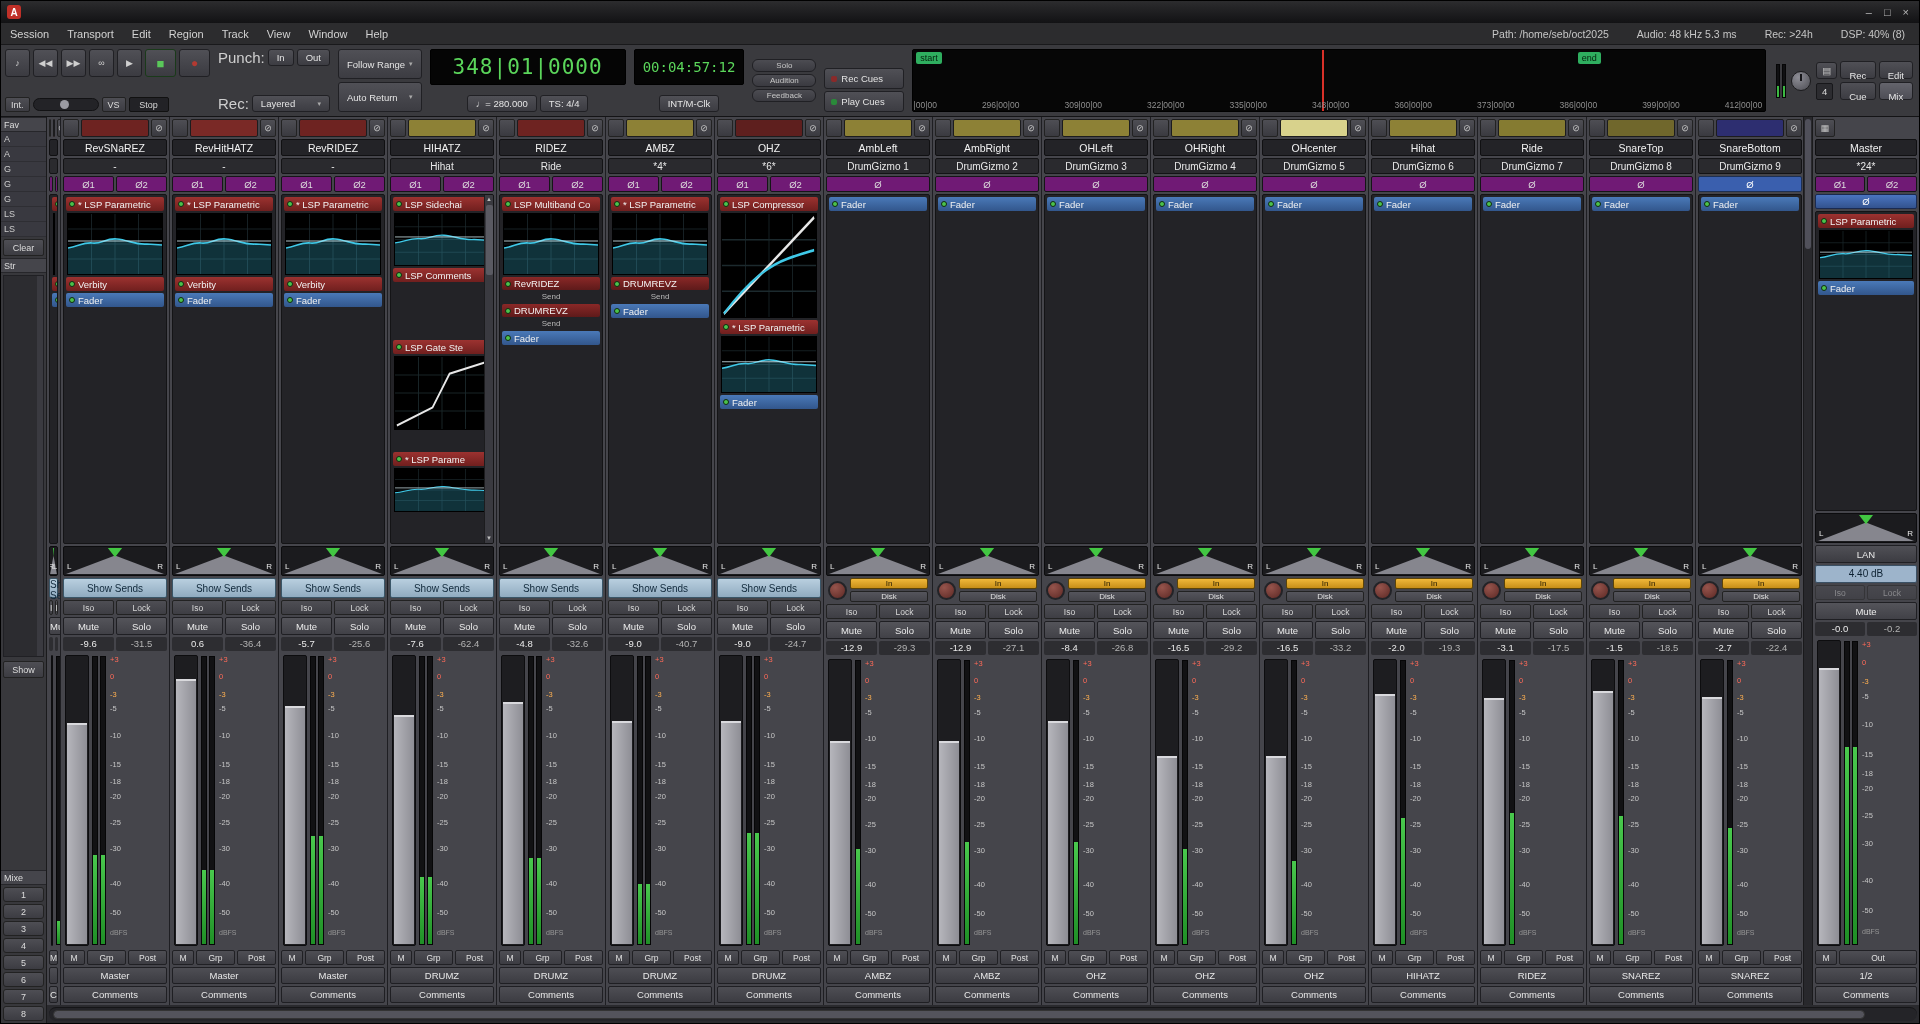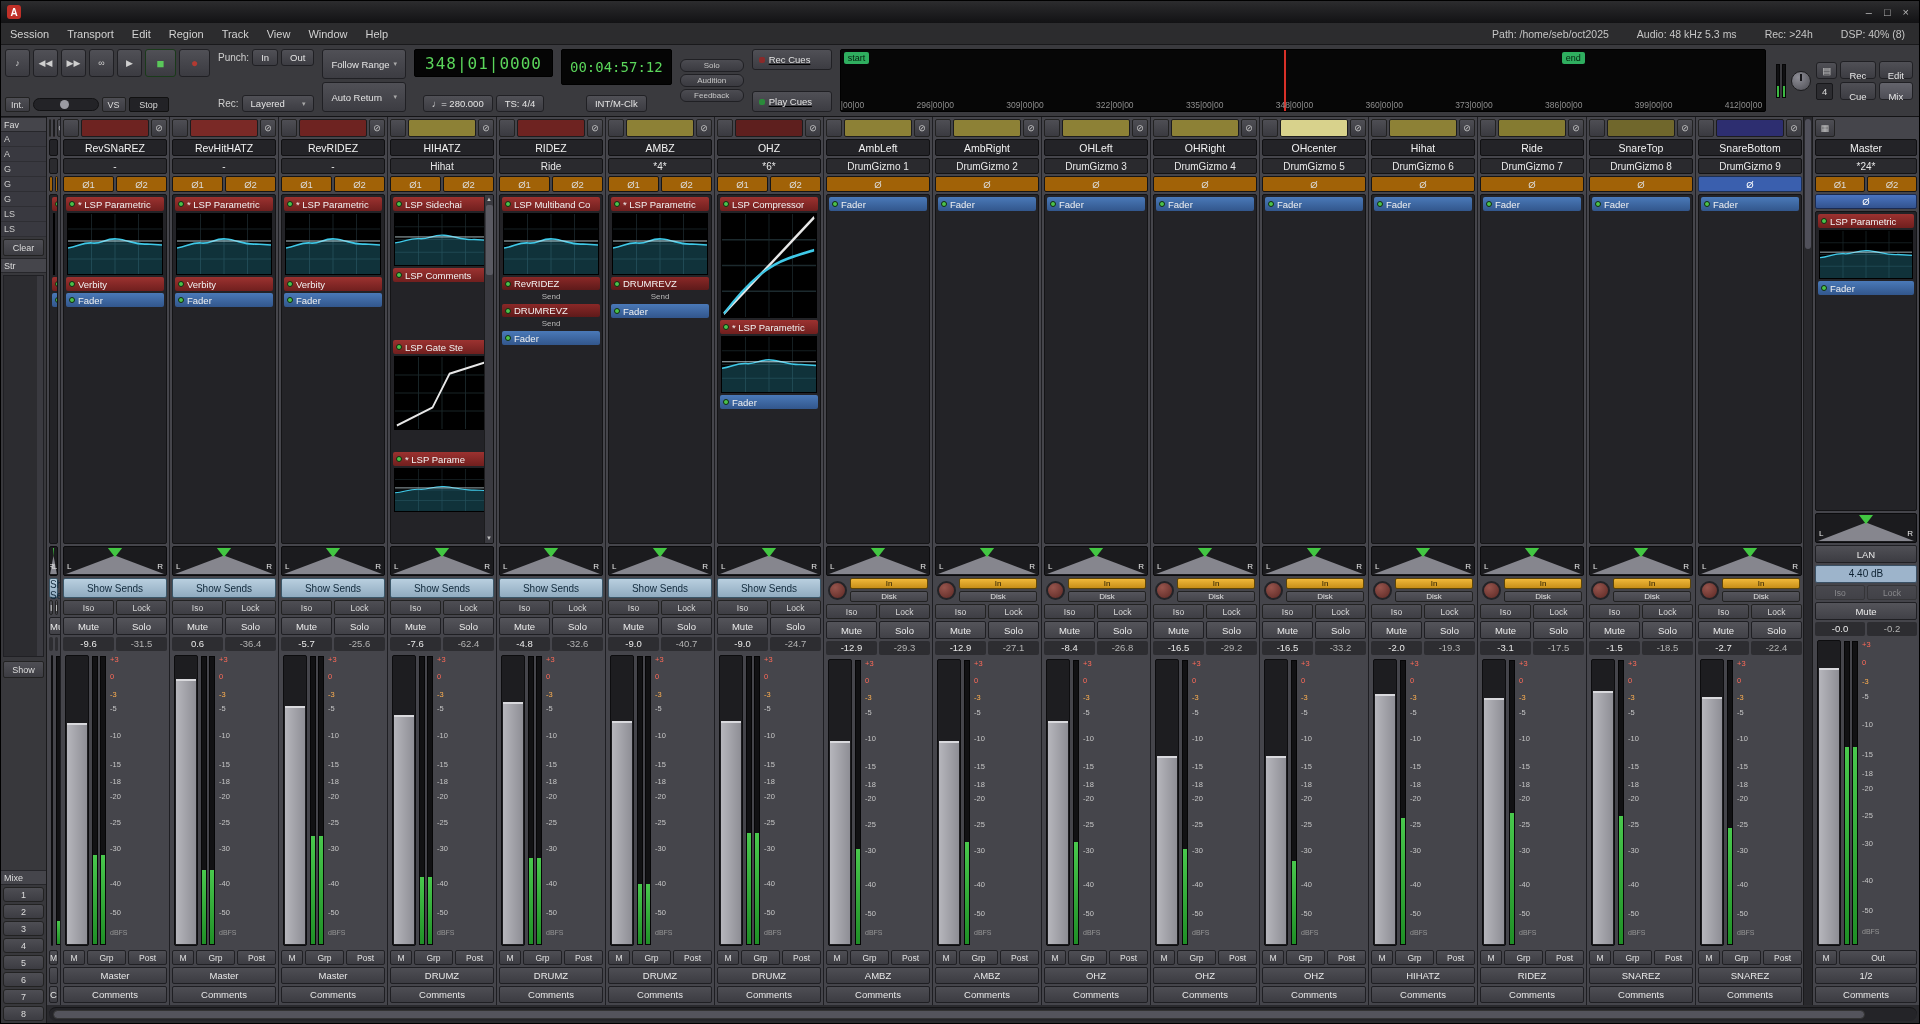--- a/index.html
+++ b/index.html
@@ -19,26 +19,26 @@
 #toolbar{height:72px;background:#3a3a3e;border-bottom:1px solid #141416;display:flex;align-items:stretch;padding:3px 4px;gap:8px;flex:0 0 72px;}
 .tgroup{display:flex;flex-direction:column;justify-content:space-between;padding:1px 0;gap:3px;}
 .trow{display:flex;align-items:center;gap:3px;}
 .transbtn{width:25px;height:28px;background:linear-gradient(#505056,#3b3b41);border:1px solid #202024;border-radius:3px;color:#cfcfcf;font-size:9px;}
 .transbtn.stop-button{width:31px;color:#5ac85a;font-size:13px;border-color:#1a3a1a;}
 .transbtn.record-button{width:31px;color:#b23a32;font-size:12px;}
 .tsml{height:15px;background:linear-gradient(#4e4e54,#3c3c42);border:1px solid #222;border-radius:2px;color:#ddd;font-size:9px;padding:0 5px;}
 .shuttle{width:66px;height:13px;background:#232327;border:1px solid #121214;border-radius:7px;position:relative;}
 .shuttle-thumb{position:absolute;left:42%;top:1px;width:9px;height:9px;border-radius:50%;background:#9a9aa2;}
 .shuttle-readout{height:15px;min-width:40px;background:#222226;border:1px solid #111;border-radius:2px;color:#d6d6d6;font-size:9px;display:flex;align-items:center;justify-content:center;padding:0 6px;}
-.tlabel{font-size:10px;color:#cfcfcf;}
+.tlabel{font-size:15px;color:#cfcfcf;}
 .tbtn{height:17px;background:linear-gradient(#50505 6,#3c3c42);background:linear-gradient(#505056,#3c3c42);border:1px solid #202024;border-radius:3px;color:#e4e4e4;font-size:9.5px;padding:0 8px;display:flex;align-items:center;gap:4px;justify-content:center;}
 .tbtn.wide{flex:1;justify-content:space-between;}
 .dd{font-size:7px;color:#aaa;}
 .clock{background:#050505;border:1px solid #000;color:#5bd65b;font-family:"DejaVu Sans Mono",monospace;display:flex;align-items:center;justify-content:center;border-radius:2px;}
-.clock.primary{font-size:16px;height:28px;padding:0 10px;letter-spacing:1px;}
+.clock.primary{font-size:21px;height:36px;padding:0 22px;letter-spacing:1px;}
 .clock.secondary{font-size:14px;height:36px;padding:0 8px;}
 .subrow{display:flex;gap:3px;justify-content:center;}
 .minibtn{height:13px;background:linear-gradient(#4c4c52,#3a3a40);border:1px solid #202024;border-radius:6px;color:#c8c8c8;font-size:8px;padding:0 6px;width:64px;}
 .cuebtn{height:21px;background:linear-gradient(#505056,#3c3c42);border:1px solid #202024;border-radius:3px;color:#e2e2e2;font-size:9.5px;padding:0 6px;width:80px;display:flex;align-items:center;gap:4px;}
 .led{width:6px;height:6px;border-radius:2px;}
 .led.rec{background:#8a2a2a;}
 .led.play{background:#2a8a3a;}
 
 #minitimeline{flex:1;background:#060606;border:1px solid #000;position:relative;margin:1px 0;overflow:hidden;border-radius:2px;}
 .tl-ticks{position:absolute;left:0;right:0;bottom:1px;display:flex;justify-content:space-between;font-size:8.5px;color:#8f8f8f;padding:0 3px;white-space:nowrap;overflow:hidden;}
@@ -83,21 +83,21 @@
 .strip.partial{width:14px;flex:0 0 14px;}
 .strip.master{width:106px;flex:0 0 106px;border-right:none;}
 .s-header{height:18px;display:flex;gap:2px;flex:0 0 18px;}
 .s-hbtn{width:16px;background:linear-gradient(#4e4e54,#3a3a40);border:1px solid #222;border-radius:2px;color:#c4c4c4;font-size:9px;display:flex;align-items:center;justify-content:center;}
 .s-color{flex:1;border:1px solid #1c1c1e;border-radius:2px;}
 .m-iconrow{height:18px;display:flex;flex:0 0 18px;}
 .m-iconbtn{width:20px;background:linear-gradient(#4e4e54,#3a3a40);border:1px solid #222;border-radius:2px;color:#c4c4c4;font-size:9px;}
 .s-name{height:17px;flex:0 0 17px;background:#232327;border:1px solid #101012;border-radius:2px;color:#f2f2f2;font-size:10.5px;width:100%;overflow:hidden;white-space:nowrap;}
 .s-group{height:16px;flex:0 0 16px;background:#2a2a2e;border:1px solid #131315;border-radius:2px;color:#e8e8e8;font-size:10px;width:100%;overflow:hidden;white-space:nowrap;}
 .s-phase{display:flex;gap:2px;height:16px;flex:0 0 16px;}
-.s-phbtn{flex:1;background:#a16207;border:1px solid #151517;border-radius:2px;color:#ddd;font-size:9.5px;overflow:hidden;}
+.s-phbtn{flex:1;background:#701a75;border:1px solid #151517;border-radius:2px;color:#ddd;font-size:9.5px;overflow:hidden;}
 .s-phbtn.active{background:#3a5fae;border-color:#1d3054;color:#fff;}
 .s-phall{height:15px;flex:0 0 15px;background:linear-gradient(#4a74c0,#33538e);border:1px solid #1a2a50;border-radius:2px;color:#fff;font-size:9.5px;width:100%;}
 .s-procbox{height:350px;flex:0 0 350px;background:#232327;border:1px solid #141416;border-radius:2px;padding:2px;display:flex;flex-direction:column;gap:2px;position:relative;overflow:hidden;}
 .strip.master .s-procbox{height:300px;flex:0 0 300px;}
 .p-row{height:14px;min-height:14px;border-radius:2px;display:flex;align-items:center;gap:3px;padding:0 3px;overflow:hidden;}
 .p-plugin{background:linear-gradient(#9c3230,#701f1e);}
 .p-send{background:linear-gradient(#8a2827,#5e1a1a);height:13px;min-height:13px;}
 .p-fader{background:linear-gradient(#4a79b8,#32568c);}
 .p-led{width:6px;height:6px;min-width:6px;border-radius:50%;background:#4cc24c;border:1px solid #0f2a0f;}
 .p-label{color:#f2f2f2;font-size:9.5px;white-space:nowrap;overflow:hidden;}
@@ -245,21 +245,21 @@
         <button class="tbtn">INT/M-Clk</button>
       </div>
     </div>
 
     <div class="tgroup" style="justify-content:center;gap:2px;">
       <button class="minibtn">Solo</button>
       <button class="minibtn">Audition</button>
       <button class="minibtn">Feedback</button>
     </div>
 
-    <div class="tgroup" style="justify-content:space-between;gap:16px;text-decoration:underline;">
+    <div class="tgroup" style="justify-content:flex-end;gap:2px;">
       <button class="cuebtn">
           <span class="led rec"></span>
           <span>Rec Cues</span>
         </button>
       <button class="cuebtn">
           <span class="led play"></span>
           <span>Play Cues</span>
         </button>
     </div>
 

